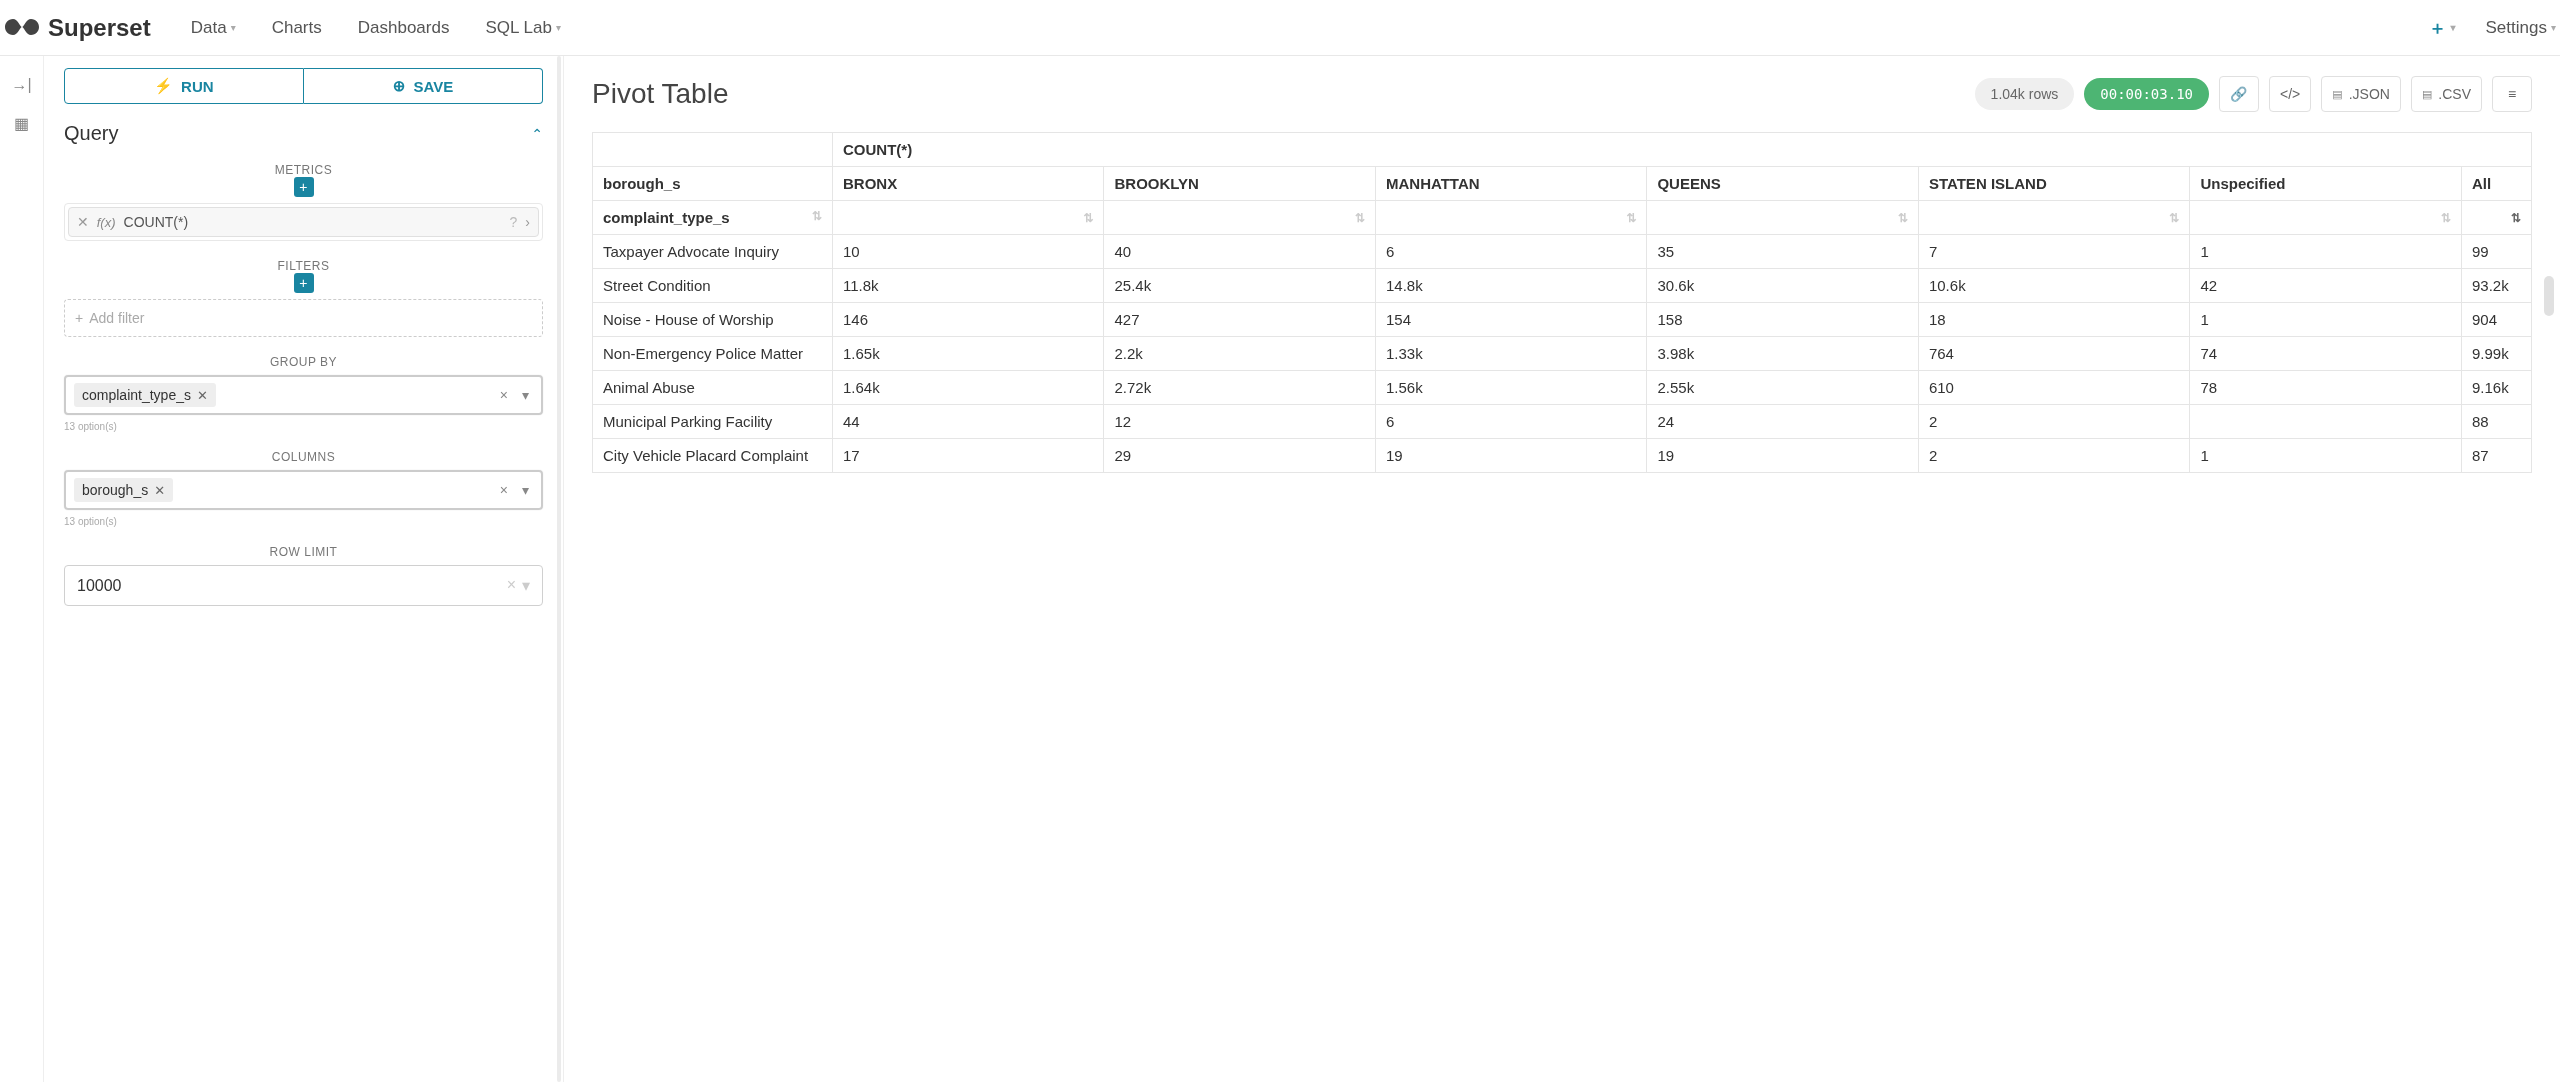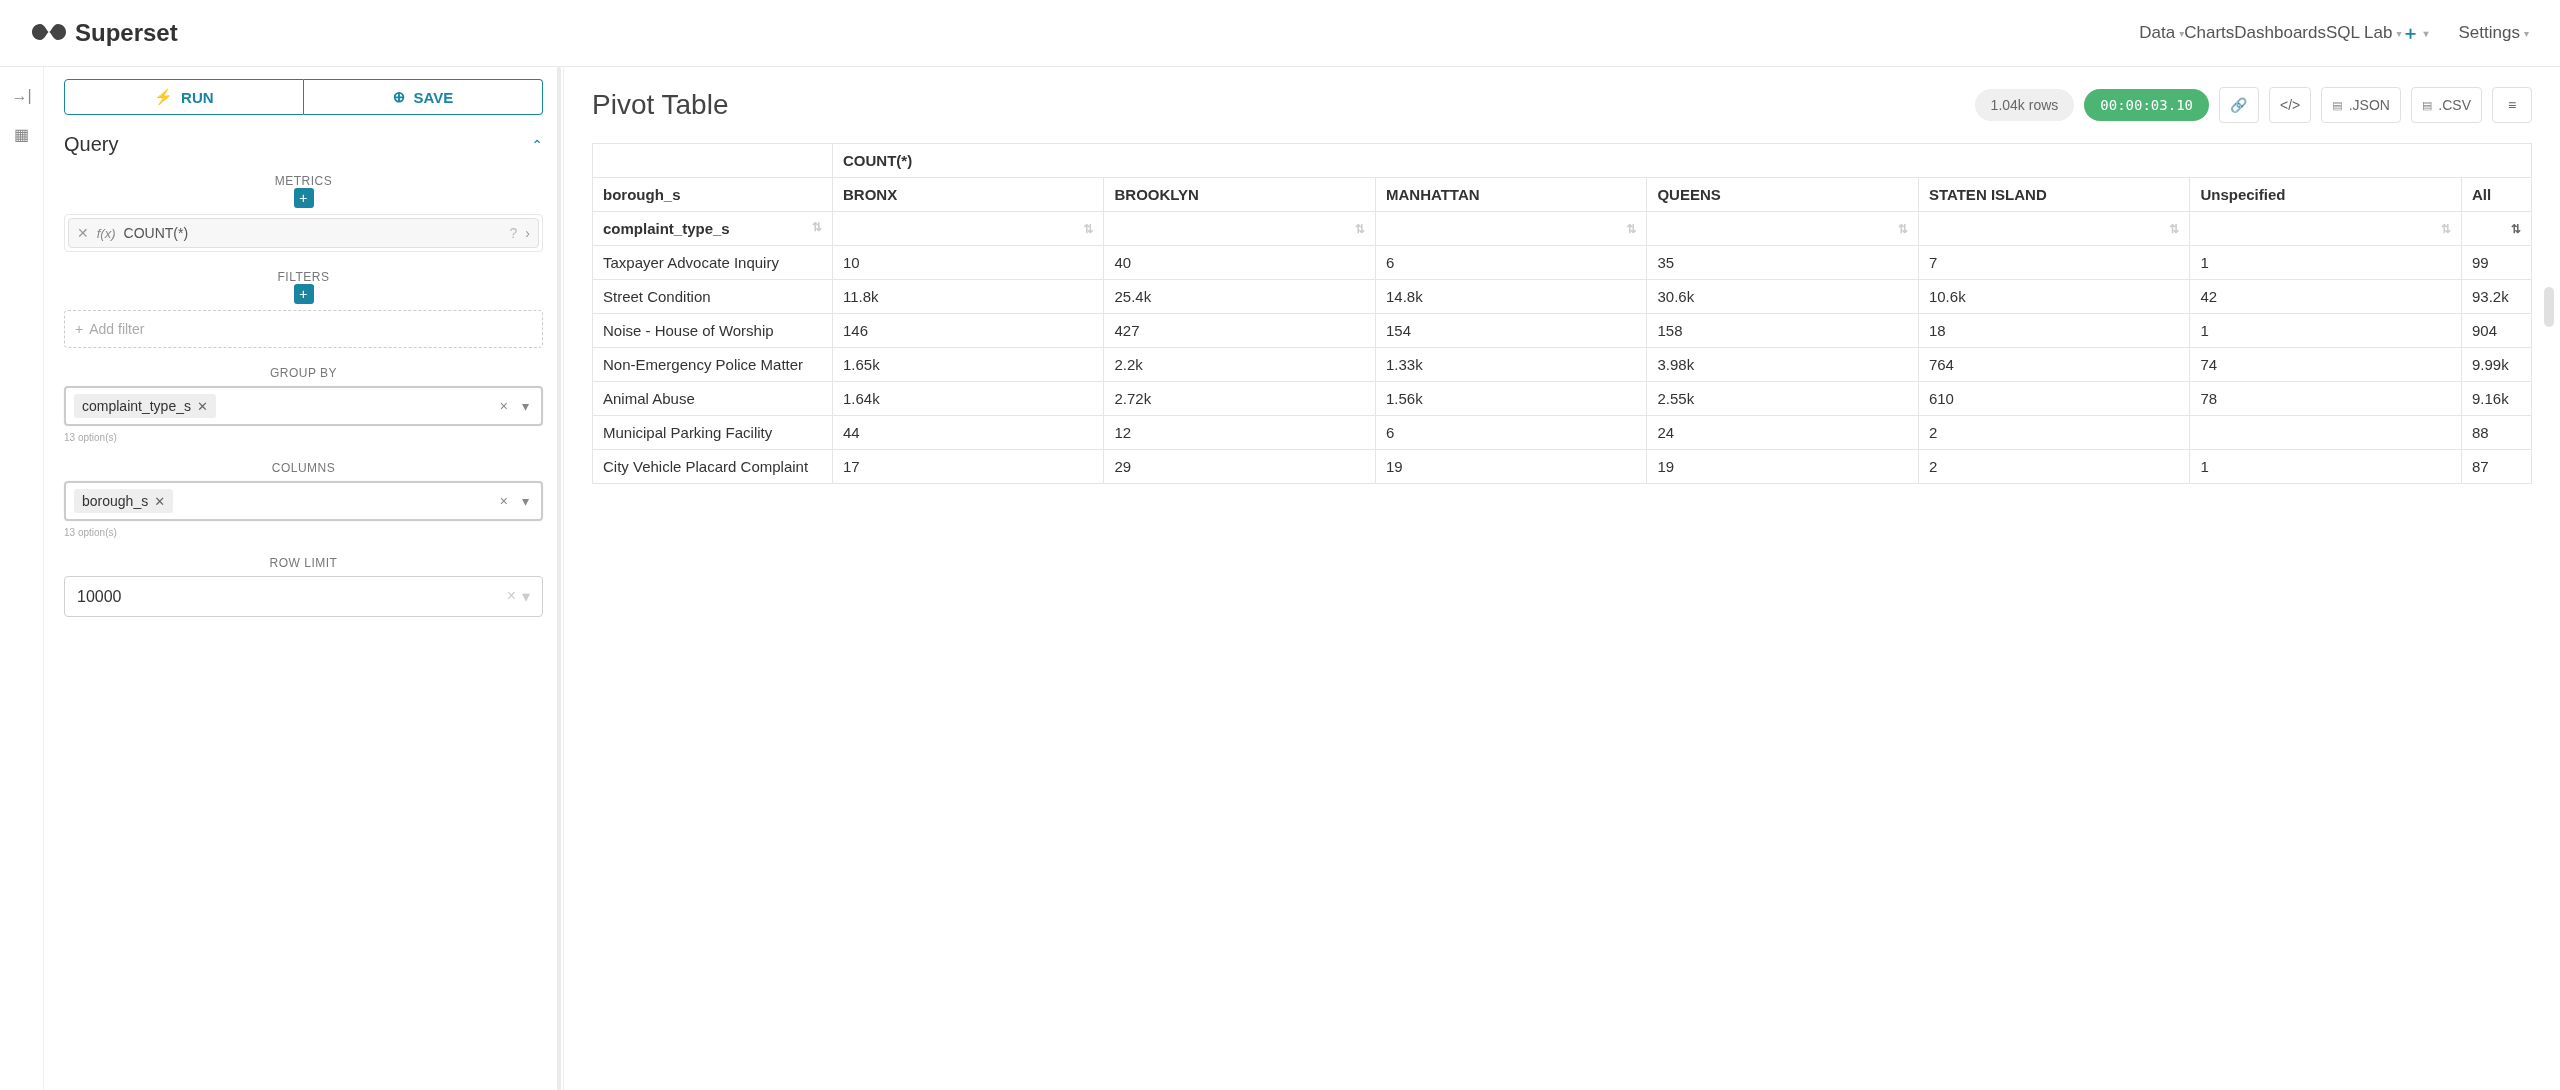--- a/index.html
+++ b/index.html
@@ -1,23 +1,23 @@
 <!DOCTYPE html>
 <html><head>
 <meta charset="utf-8">
 <style>
 * { box-sizing: border-box; margin: 0; padding: 0; }
 body { font-family: -apple-system, BlinkMacSystemFont, "Segoe UI", Helvetica, Arial, sans-serif; font-size: 14px; color: #333; background: #fff; }
 
 
-.navbar { height: 67px; display: flex; align-items: center; padding: 0 31px; border-bottom: 1px solid #e8e8e8; }
+.navbar { height: 56px; display: flex; align-items: center; padding: 0 4px; border-bottom: 1px solid #e8e8e8; }
 .logo { display: flex; align-items: center; gap: 8px; margin-right: 40px; }
 .logo-icon { font-size: 28px; font-weight: 900; }
 .logo-text { font-size: 24px; font-weight: 700; }
-.nav-items { display: flex; align-items: center; flex: 1; justify-content: flex-end; }
+.nav-items { display: flex; gap: 36px; align-items: center; flex: 1; }
 .nav-item { font-size: 17px; color: #555; cursor: pointer; display: flex; align-items: center; gap: 4px; }
 .nav-right { display: flex; align-items: center; gap: 30px; }
 .nav-plus { color: #1985a1; font-size: 18px; font-weight: bold; display:flex; align-items:center; gap:4px;}
 .nav-settings { font-size: 17px; color: #555; display:flex; align-items:center; gap:4px;}
 .caret { font-size: 10px; color: #aaa; }
 
 
 .main { display: flex; height: calc(100vh - 64px); }
 .left-rail { width: 44px; border-right: 1px solid #eee; display: flex; flex-direction: column; align-items: center; padding-top: 20px; gap: 20px; }
 .rail-icon { color: #888; cursor: pointer; font-size: 16px; }

